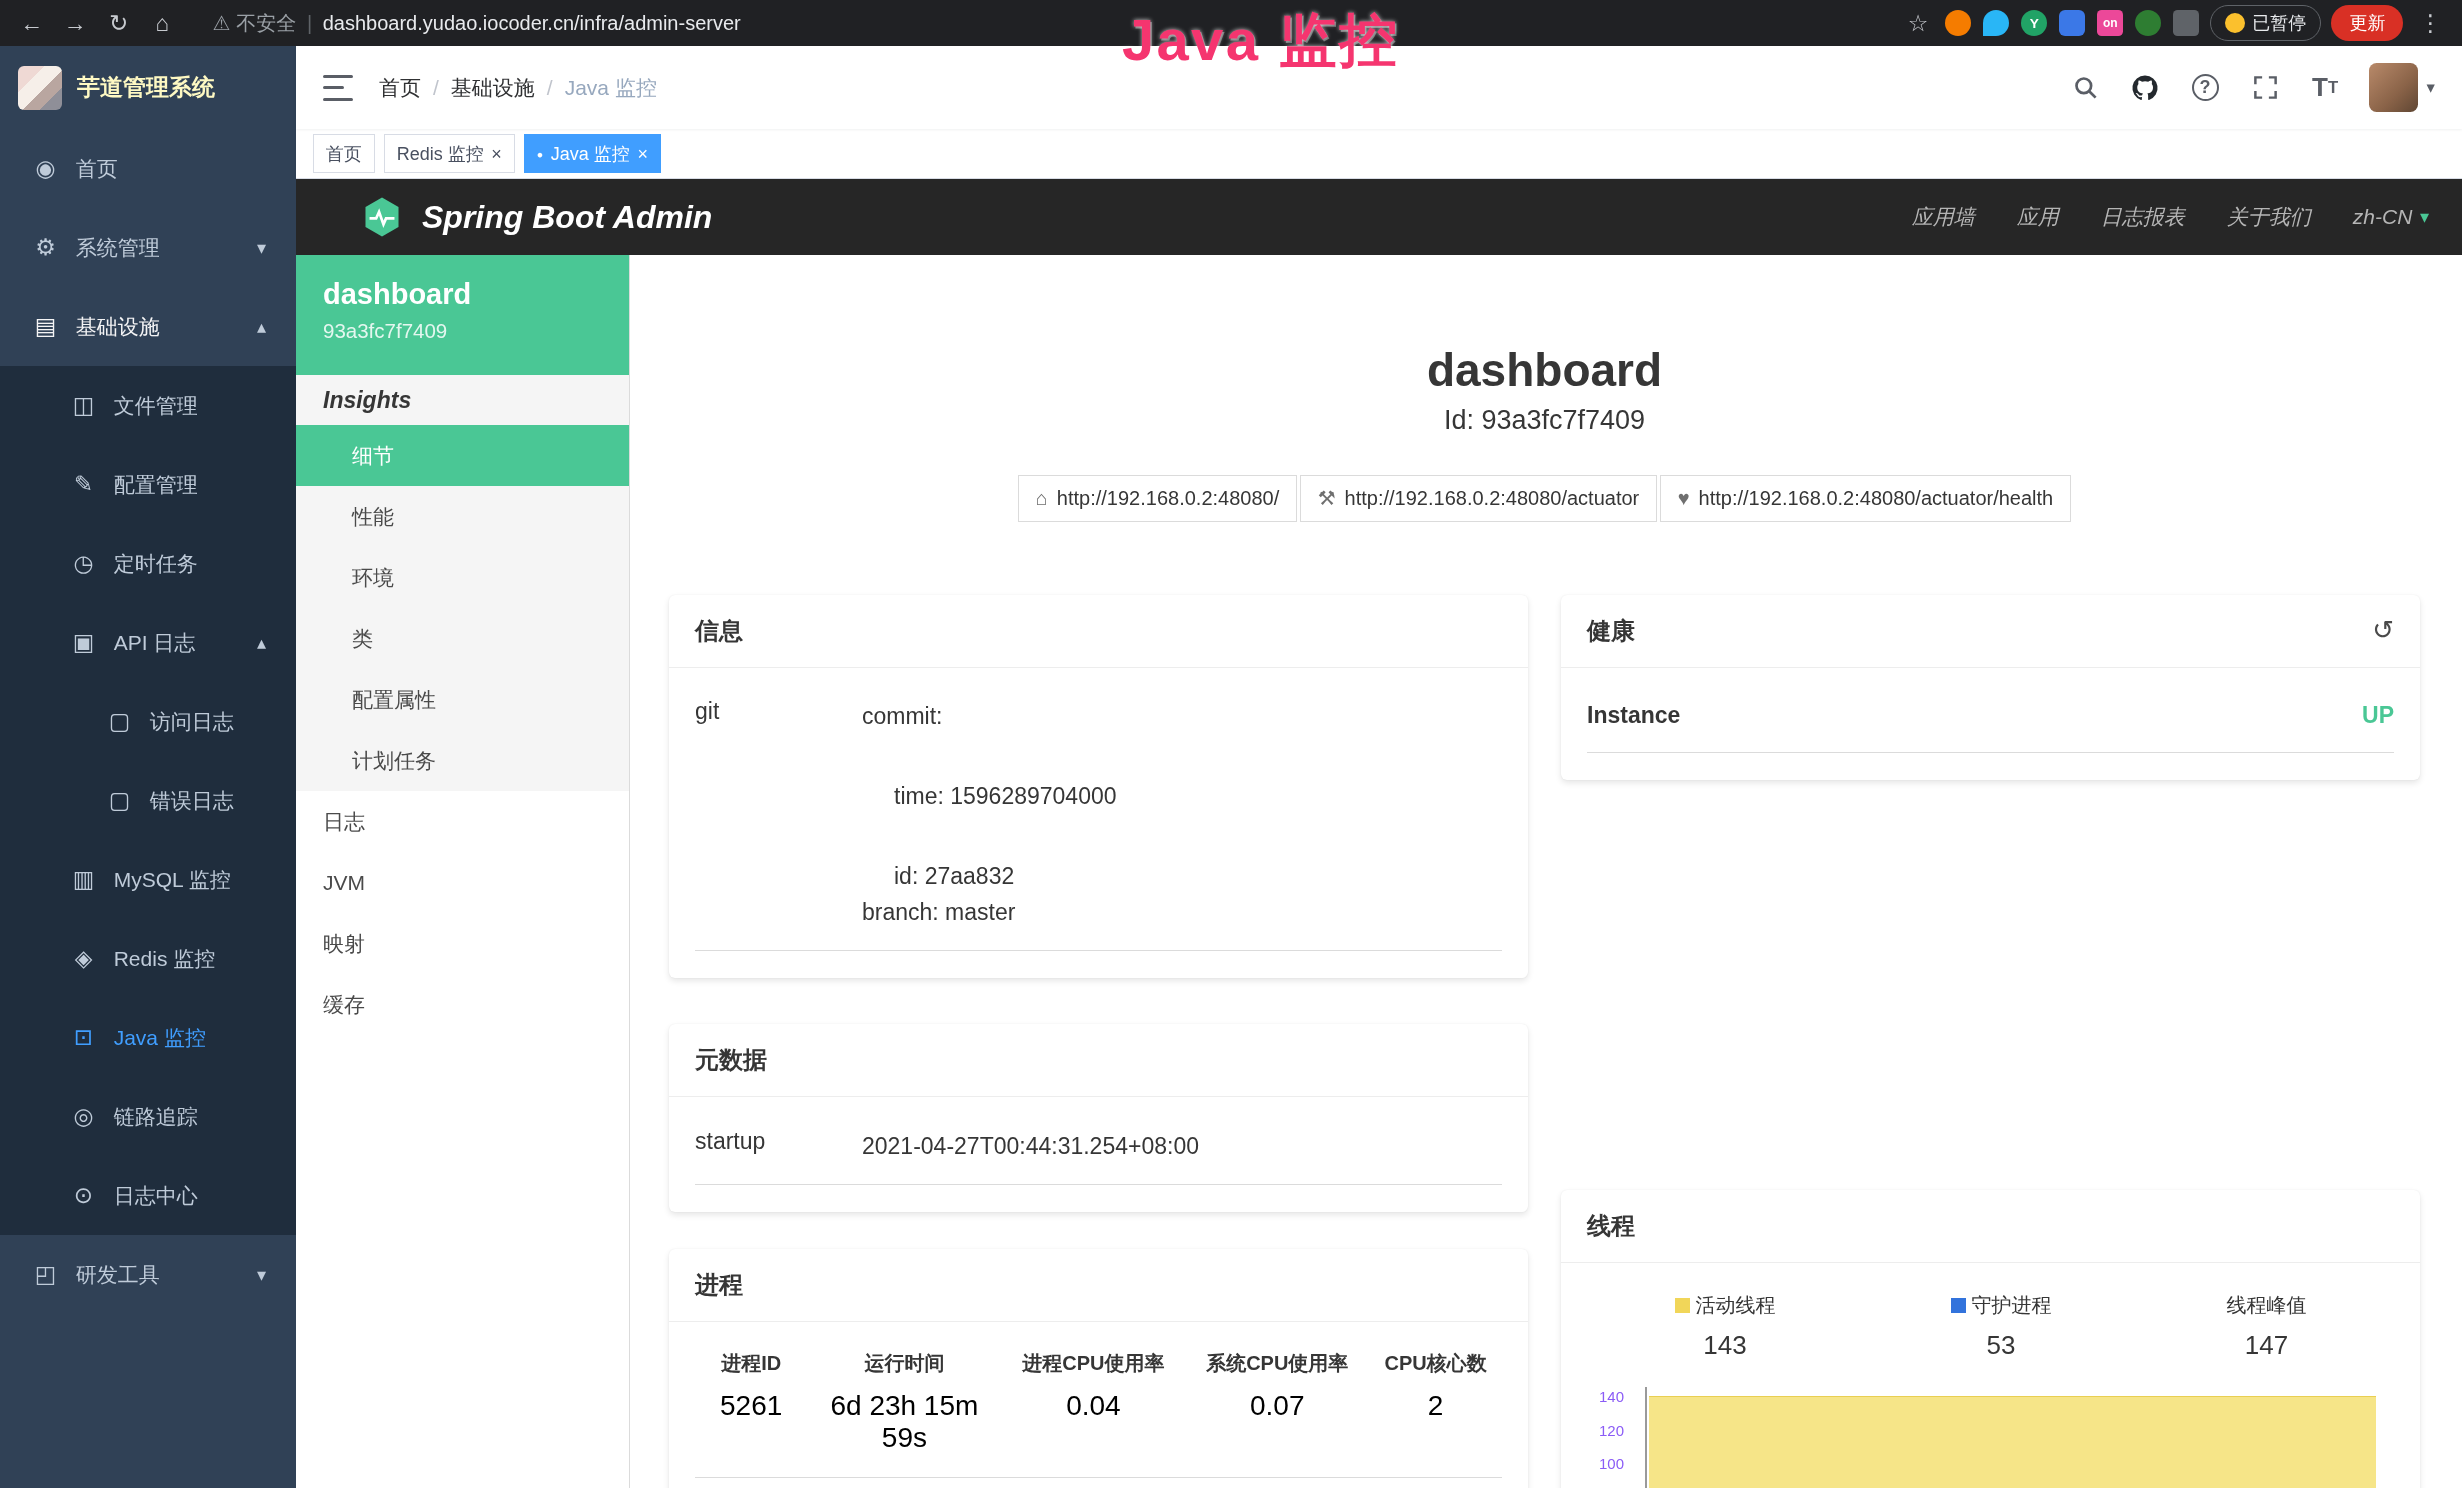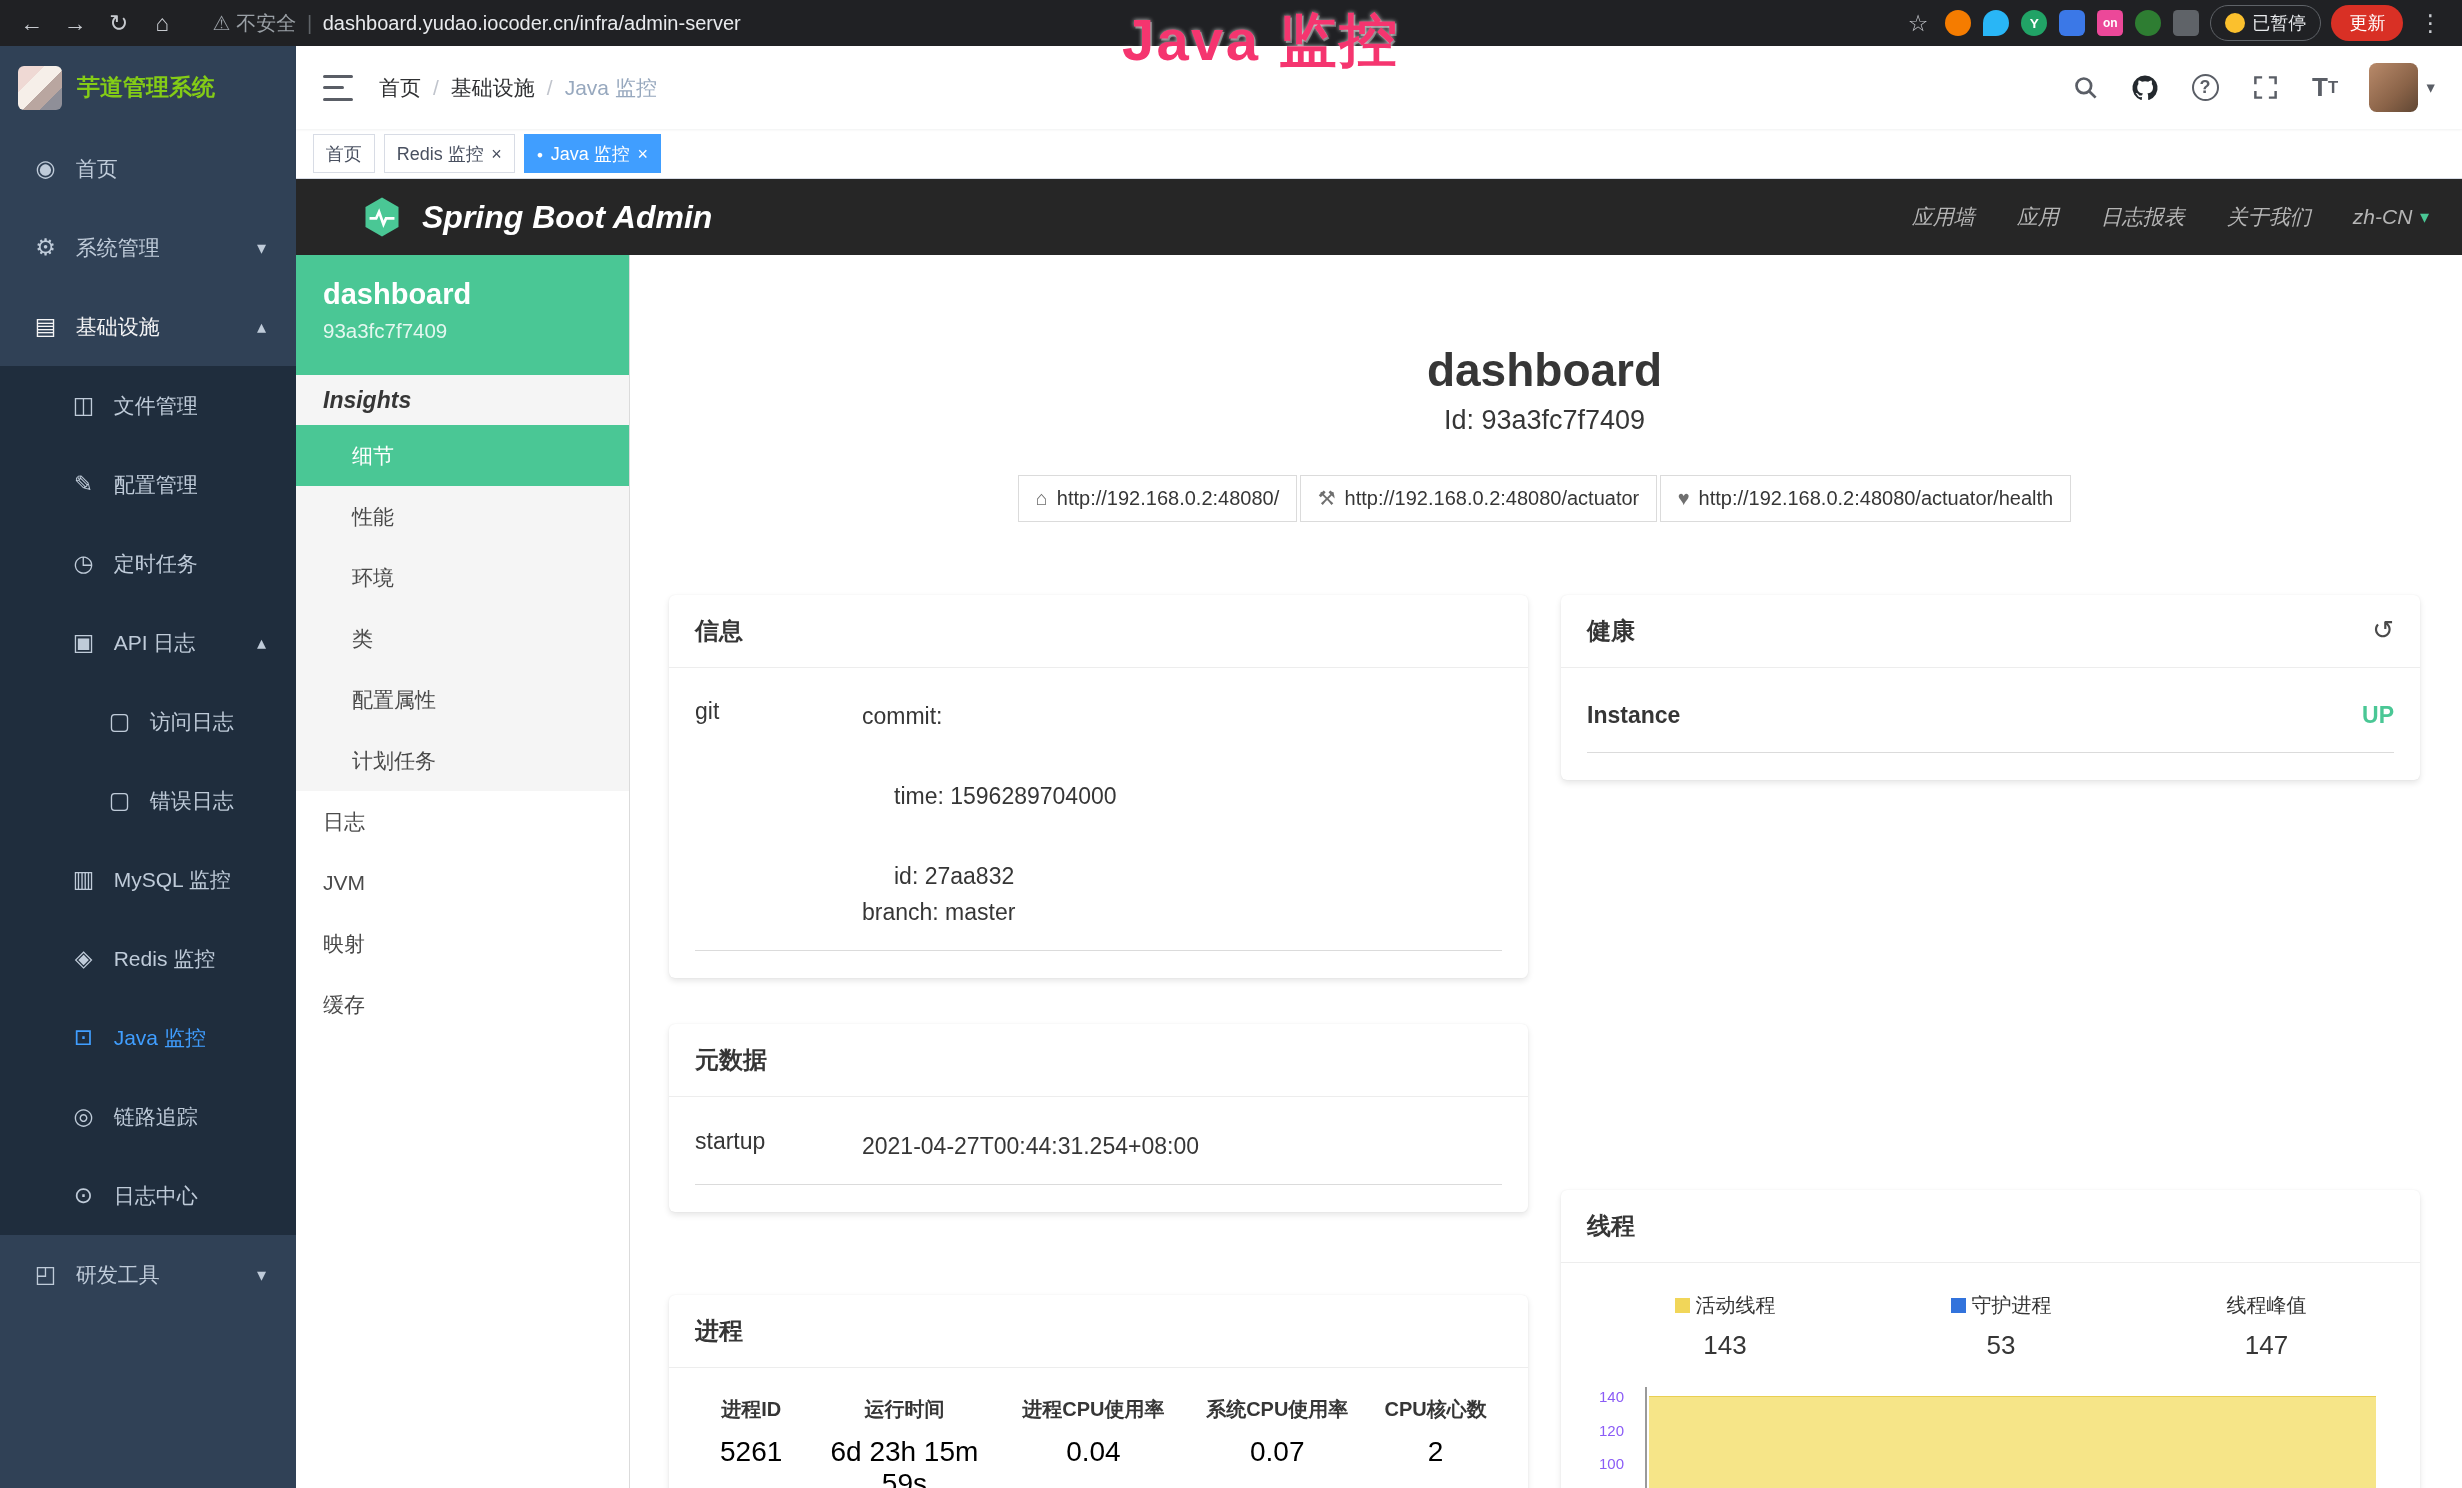--- a/index.html
+++ b/index.html
@@ -31,21 +31,21 @@
     text-shadow:0 0 4.6px rgba(255,255,255,.75), 1.5px 1.5px 0 rgba(255,255,255,.35); }
 
   
   .app { position:absolute; left:0; top:46px; width:2462px; height:1443px; display:flex; }
 
   
   .sidebar { width:296px; height:100%; background:#304156; flex:0 0 auto; overflow:hidden; }
   .logo-row { height:83px; display:flex; align-items:center; gap:15px; padding:0 18px; }
   .logo-img { width:44px; height:44px; border-radius:6px; flex:0 0 auto;
     background:linear-gradient(135deg,#efd9d4 0 30%,#f6efe9 30% 55%,#b9a6a0 55% 75%,#8f8f98 75%); }
-  .logo-title { color:#84cc16; font-size:23px; font-weight:700; white-space:nowrap; }
+  .logo-title { color:#fef9c3; font-size:23px; font-weight:700; white-space:nowrap; }
   .mi { height:79px; display:flex; align-items:center; color:#bfcbd9; font-size:21px;
     cursor:pointer; position:relative; white-space:nowrap; }
   .mi .ic { width:27px; margin-right:16.7px; font-size:23px; text-align:center; flex:0 0 auto; }
   .mi .chev { position:absolute; right:30px; font-size:18px; color:#bfcbd9; }
   .lvl1 { padding-left:32px; }
   .lvl2 { padding-left:70px; background:#1f2d3d; }
   .lvl3 { padding-left:106px; background:#1f2d3d; }
   .mi.parent-open { color:#f4f4f5; }
   .mi.active { color:#409EFF; }
   .mi.active .ic { color:#409EFF; }
@@ -124,21 +124,21 @@
     padding:20px 26px; border-bottom:1.5px solid #ededed; }
   .card-title { font-size:24px; font-weight:700; color:#363636; }
   .hist-ic { color:#4a4a4a; font-size:26px; cursor:pointer; }
   .card-body { padding:7.6px 26px 27px; }
   .kv-row { display:flex; padding:23px 0 20px; border-bottom:0.8px solid #dbdbdb; }
   .kv-key { width:167px; flex:0 0 auto; font-size:23px; color:#363636; }
   .kv-val { font-size:23px; color:#363636; line-height:36px; }
   .kv-val .ind { padding-left:32px; display:block;margin-top:44px; }
   .kv-val .ln { display:block; }
   .mb60 { margin-bottom:46px; }
-  .mb110 { margin-bottom:83px; }
+  .mb110 { margin-bottom:37px; }
   .health-row { display:flex; align-items:center; justify-content:space-between;
     padding:27px 0 23px; border-bottom:0.8px solid #dbdbdb; }
   .health-name { font-size:23px; color:#363636; font-weight:600; }
   .health-up { font-size:23px; font-weight:700; color:#4ac795; }
   .threads-card { margin-top:410px; }
 
   .proc-grid { display:grid; grid-template-columns:1.1fr 1.9fr 1.8fr 1.8fr 1.3fr;
     text-align:center; row-gap:13.7px; padding:20px 0 23px; border-bottom:0.8px solid #dbdbdb; }
   .proc-h { font-size:20px; font-weight:600; color:#363636; }
   .proc-v { font-size:28px; color:#000000; }

